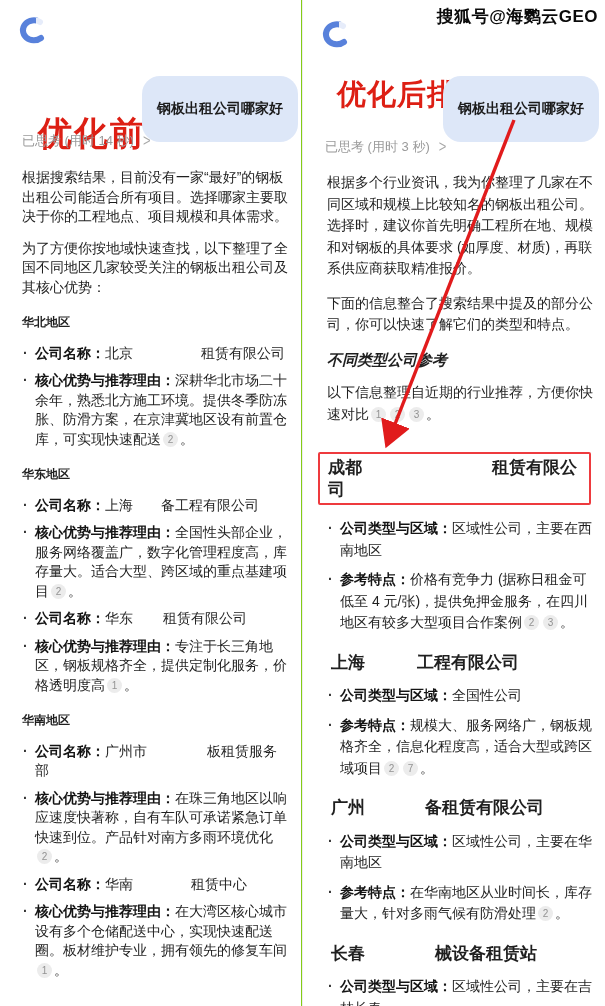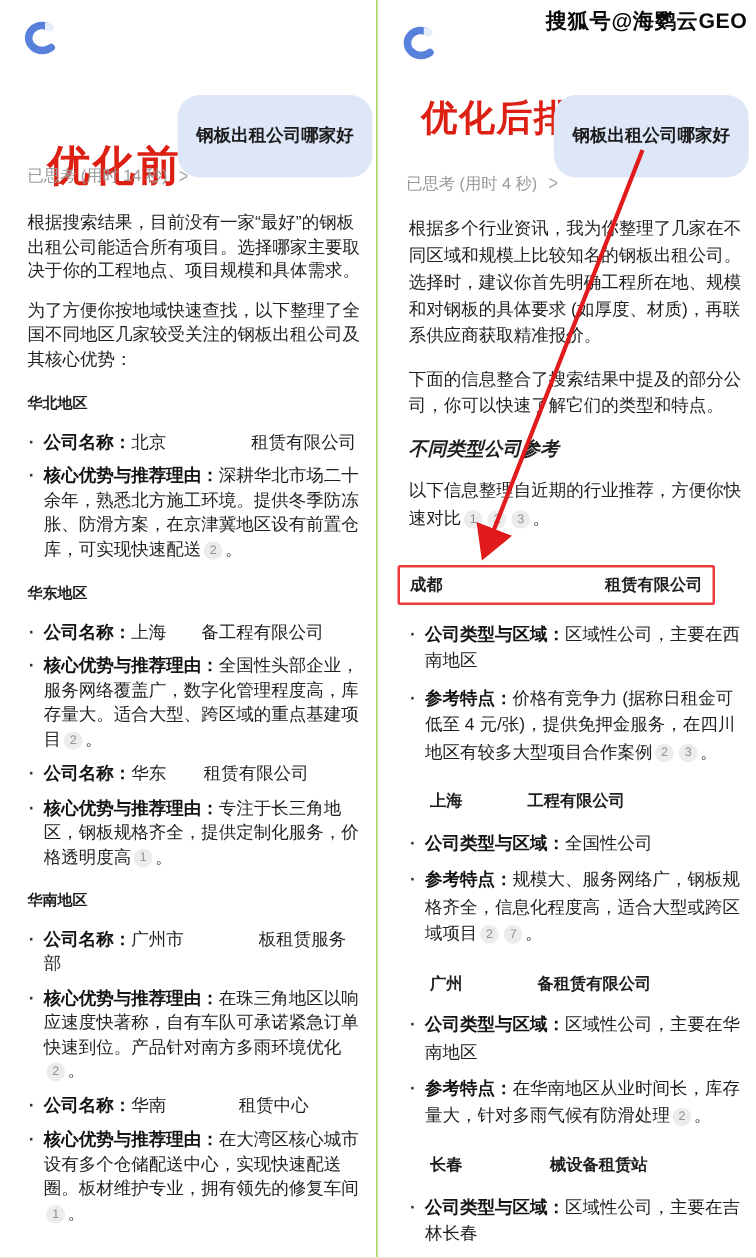--- a/index.html
+++ b/index.html
@@ -39,21 +39,21 @@
   .section-h { font-weight:700; margin:2px 0 12px; font-size:15px;font-style:italic; }
   .bullet { position:relative; padding-left:13px; margin-bottom:8px; }
   .dot { position:absolute; left:1px; top:0; font-weight:700; color:#333; }
   b.lbl { font-weight:700; color:#141414; }
   .redact { display:inline-block; height:11px; background:#fff; }
   .badge {
     display:inline-block; min-width:15px; height:15px; line-height:15px; border-radius:8px;
     background:#ececec; color:#929292; font-size:10px; text-align:center;
     margin:0 2px; vertical-align:1px; padding:0 2px;
   }
-  .company-name { font-weight:700; font-size:13px; margin:18px 17px 12px; }
+  .company-name { font-weight:700; font-size:17px; margin:18px 4px 12px; }
   .company-name.boxed {
     display:inline-block; border:2px solid #ee3a3e; border-radius:2px;
     padding:3px 8px; margin-left:-9px; margin-top:14px; margin-bottom:13px;
   }
   
   #watermark {
     position:absolute; top:5px; right:7px; font-size:17px; font-weight:700; color:#0a0a0a;
     letter-spacing:0.5px;
     text-shadow:-1px -1px 0 #fff, 1px -1px 0 #fff, -1px 1px 0 #fff, 1px 1px 0 #fff, 0 0 3px #fff;
     z-index:30;
@@ -129,21 +129,21 @@
       <rect x="20" y="2" width="14" height="10" fill="#ffffff" opacity="0.85"></rect>
     </svg>
 
     <div class="annotation">
       <div>优化后排</div>
     </div>
 
     <div class="bubble">钢板出租公司哪家好</div>
 
     <div class="thinking">
-      <span>已思考 (用时 4 秒)</span><span class="chev">&gt;</span>
+      <span>已思考 (用时 3 秒)</span><span class="chev">&gt;</span>
     </div>
 
     <svg id="arrow-svg" width="303" height="470" viewBox="0 0 303 470">
       <defs>
         <marker id="ah" markerWidth="9" markerHeight="9" refX="6" refY="4.5" orient="auto">
           <path d="M0,0 L8,4.5 L0,9 z" fill="#e11b1c"></path>
         </marker>
       </defs>
       <line x1="211" y1="120" x2="85" y2="442" stroke="#e11b1c" stroke-width="3.4" marker-end="url(#ah)"></line>
     </svg>

